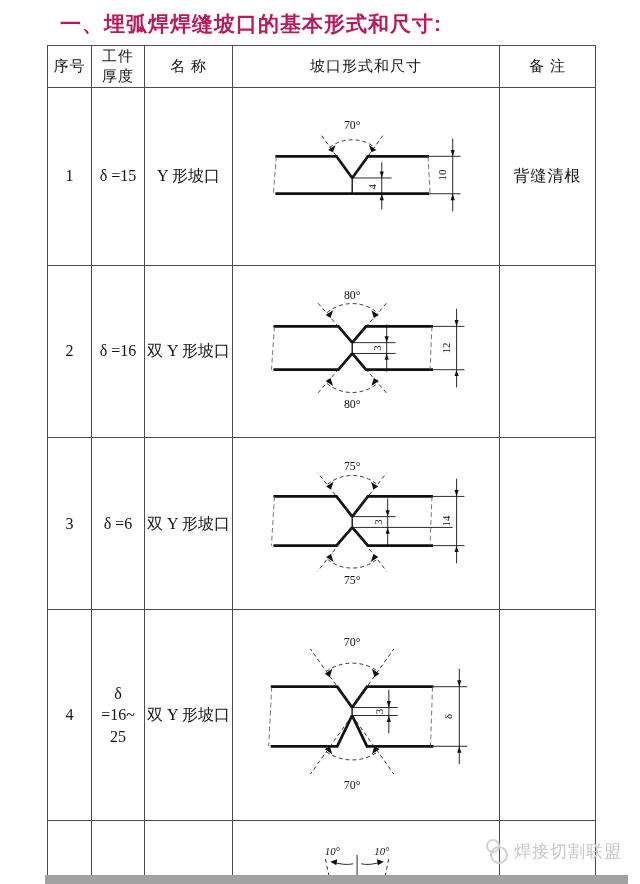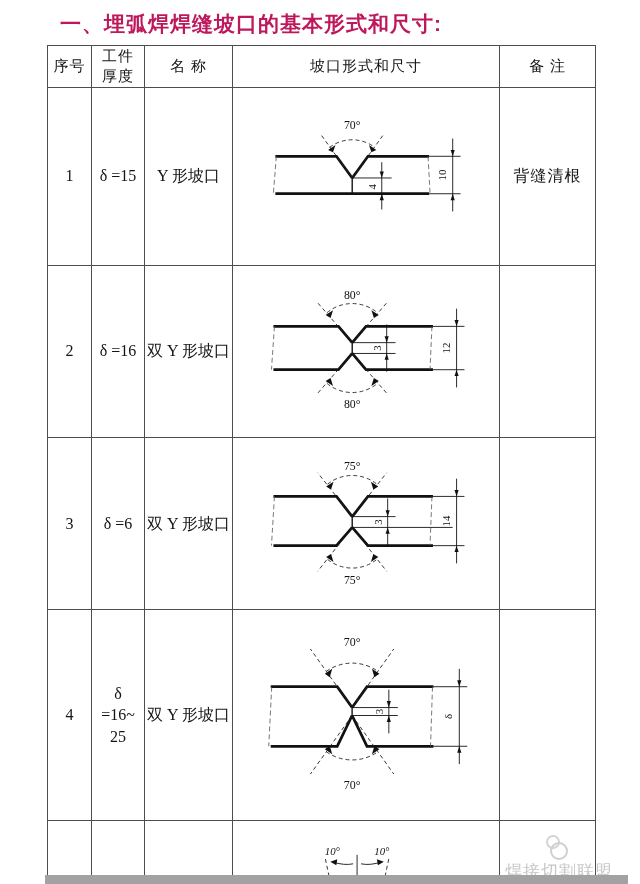--- a/index.html
+++ b/index.html
@@ -16,21 +16,21 @@
   td.c-nm{width:87px;}
   td.c-dg{width:266px;}
   td.c-rm{width:95px;letter-spacing:1px;}
   .h1{height:136px}.h2{height:130px}.h3{height:130px}.h4{height:169px}.h5{height:210px}
   svg{display:block;margin:0 auto;}
   svg text{font-family:"Liberation Serif",serif;fill:#111;}
   .ang{font-size:12px;}
   .dim{font-size:11px;}
   .it{font-style:italic;}
   .wm{position:absolute;left:484px;top:834px;width:150px;height:34px;display:flex;
-      align-items:center;color:#c7c7c7;font-size:17px;letter-spacing:1px;flex-direction:column;}
+      align-items:center;color:#c7c7c7;font-size:17px;letter-spacing:1px;}
   .wm-logo{width:26px;height:26px;position:relative;margin-right:4px;flex:0 0 auto;}
   .wm-logo .c1{position:absolute;left:2px;top:1px;width:10px;height:10px;border:2px solid #d4d4d4;border-radius:50%;}
   .wm-logo .c2{position:absolute;left:6px;top:8px;width:14px;height:14px;border:2px solid #cfcfcf;border-radius:50%;}
   .bottom-strip{position:absolute;left:45px;top:875px;width:583px;height:9px;background:#a2a2a2;}
 </style>
 </head>
 <body>
 
 <div class="page">
 

